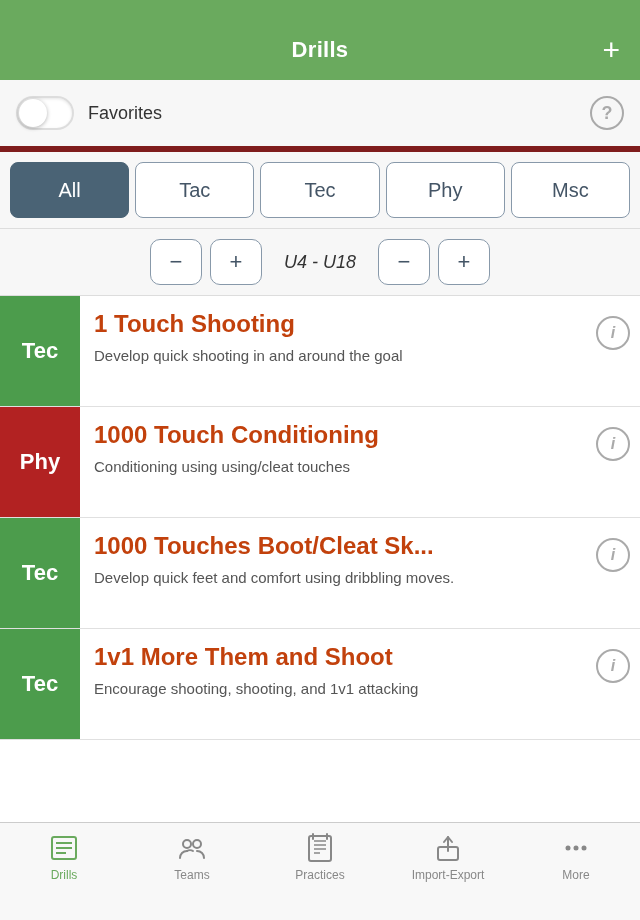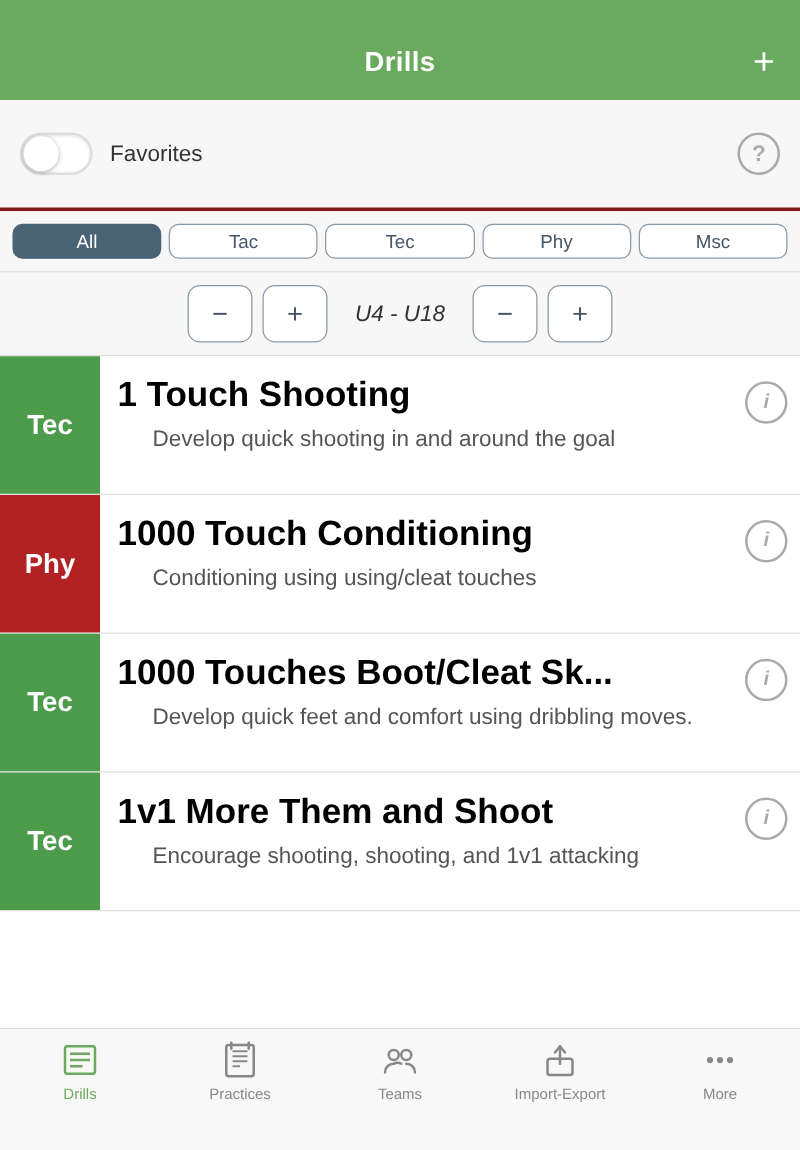--- a/index.html
+++ b/index.html
@@ -39,22 +39,22 @@
       color: white;
       font-size: 30px;
       font-weight: 300;
       cursor: pointer;
       line-height: 1;
     }
 
     
     .favorites-bar {
       background: #f7f7f7;
-      border-bottom: 3px solid #7f1d1d;
-      padding: 26px 16px;
+      border-bottom: 6px solid #7f1d1d;
+      padding: 16px 16px;
       display: flex;
       justify-content: space-between;
     }
     .favorites-left {
       display: flex;
       align-items: center;
       gap: 14px;
     }
     .toggle-switch {
       width: 58px;
@@ -98,26 +98,26 @@
     
     .category-filter {
       background: #f7f7f7;
       border-bottom: 1px solid #ddd;
       padding: 10px 10px;
       display: flex;
       gap: 6px;
     }
     .cat-btn {
       flex: 1;
-      height: 28px;
+      height: 56px;
       border-radius: 8px;
       border: 1.5px solid #8899aa;
       background: white;
       color: #445566;
-      font-size: 15px;
+      font-size: 20px;
       font-weight: 500;
       cursor: pointer;
     }
     .cat-btn.active {
       background: #4a6375;
       color: white;
       border-color: #4a6375;
     }
 
     
@@ -180,31 +180,30 @@
     .drill-content {
       flex: 1;
       padding: 14px 10px 14px 14px;
       display: flex;
       align-items: flex-start;
     }
     .drill-text {
       flex: 1;
     }
     .drill-title {
-      font-size: 28px;
+      font-size: 24px;
       font-weight: 700;
-      color: #000000;
+      color: #c2410c;
       margin-bottom: 6px;
       line-height: 1.2;
     }
     .drill-desc {
-      font-size: 18px;
+      font-size: 15px;
       color: #555;
       line-height: 1.4;
-      margin-left: 28px;
     }
     .drill-info-btn {
       width: 34px;
       height: 34px;
       border-radius: 50%;
       border: 2px solid #aaa;
       background: none;
       color: #aaa;
       font-size: 16px;
       cursor: pointer;
@@ -370,44 +369,44 @@
       <rect x="3" y="4" width="24" height="22" rx="2" stroke="#6aaa5e" stroke-width="2" fill="none"></rect>
       <line x1="7" y1="10" x2="23" y2="10" stroke="#6aaa5e" stroke-width="2"></line>
       <line x1="7" y1="15" x2="23" y2="15" stroke="#6aaa5e" stroke-width="2"></line>
       <line x1="7" y1="20" x2="17" y2="20" stroke="#6aaa5e" stroke-width="2"></line>
     </svg>
     <span class="tab-label">Drills</span>
   </div>
 
   <div class="tab-item">
     <svg class="tab-svg" viewBox="0 0 30 30" fill="none">
+      <circle cx="10" cy="11" r="4" stroke="#888" stroke-width="2" fill="none"></circle>
+      <circle cx="20" cy="11" r="4" stroke="#888" stroke-width="2" fill="none"></circle>
+      <path d="M3 25c0-4 3-7 7-7" stroke="#888" stroke-width="2" stroke-linecap="round" fill="none"></path>
+      <path d="M27 25c0-4-3-7-7-7" stroke="#888" stroke-width="2" stroke-linecap="round" fill="none"></path>
+      <path d="M10 18c1.5-1 4.5-1 6 0" stroke="#888" stroke-width="2" stroke-linecap="round" fill="none"></path>
+    </svg>
+    <span class="tab-label">Teams</span>
+  </div>
+
+  <div class="tab-item">
+    <svg class="tab-svg" viewBox="0 0 30 30" fill="none">
       <rect x="4" y="3" width="22" height="25" rx="2" stroke="#888" stroke-width="2" fill="none"></rect>
       <line x1="9" y1="8" x2="21" y2="8" stroke="#888" stroke-width="1.5"></line>
       <line x1="9" y1="12" x2="21" y2="12" stroke="#888" stroke-width="1.5"></line>
       <line x1="9" y1="16" x2="21" y2="16" stroke="#888" stroke-width="1.5"></line>
       <line x1="9" y1="20" x2="15" y2="20" stroke="#888" stroke-width="1.5"></line>
       <line x1="8" y1="1" x2="8" y2="6" stroke="#888" stroke-width="2" stroke-linecap="round"></line>
       <line x1="22" y1="1" x2="22" y2="6" stroke="#888" stroke-width="2" stroke-linecap="round"></line>
     </svg>
     <span class="tab-label">Practices</span>
   </div>
 
   <div class="tab-item">
     <svg class="tab-svg" viewBox="0 0 30 30" fill="none">
-      <circle cx="10" cy="11" r="4" stroke="#888" stroke-width="2" fill="none"></circle>
-      <circle cx="20" cy="11" r="4" stroke="#888" stroke-width="2" fill="none"></circle>
-      <path d="M3 25c0-4 3-7 7-7" stroke="#888" stroke-width="2" stroke-linecap="round" fill="none"></path>
-      <path d="M27 25c0-4-3-7-7-7" stroke="#888" stroke-width="2" stroke-linecap="round" fill="none"></path>
-      <path d="M10 18c1.5-1 4.5-1 6 0" stroke="#888" stroke-width="2" stroke-linecap="round" fill="none"></path>
-    </svg>
-    <span class="tab-label">Teams</span>
-  </div>
-
-  <div class="tab-item">
-    <svg class="tab-svg" viewBox="0 0 30 30" fill="none">
       <rect x="5" y="14" width="20" height="13" rx="2" stroke="#888" stroke-width="2" fill="none"></rect>
       <polyline points="11,9 15,4 19,9" stroke="#888" stroke-width="2" stroke-linecap="round" stroke-linejoin="round" fill="none"></polyline>
       <line x1="15" y1="4" x2="15" y2="18" stroke="#888" stroke-width="2" stroke-linecap="round"></line>
     </svg>
     <span class="tab-label">Import-Export</span>
   </div>
 
   <div class="tab-item">
     <svg class="tab-svg" viewBox="0 0 30 30" fill="none">
       <circle cx="7" cy="15" r="2.5" fill="#888"></circle>

